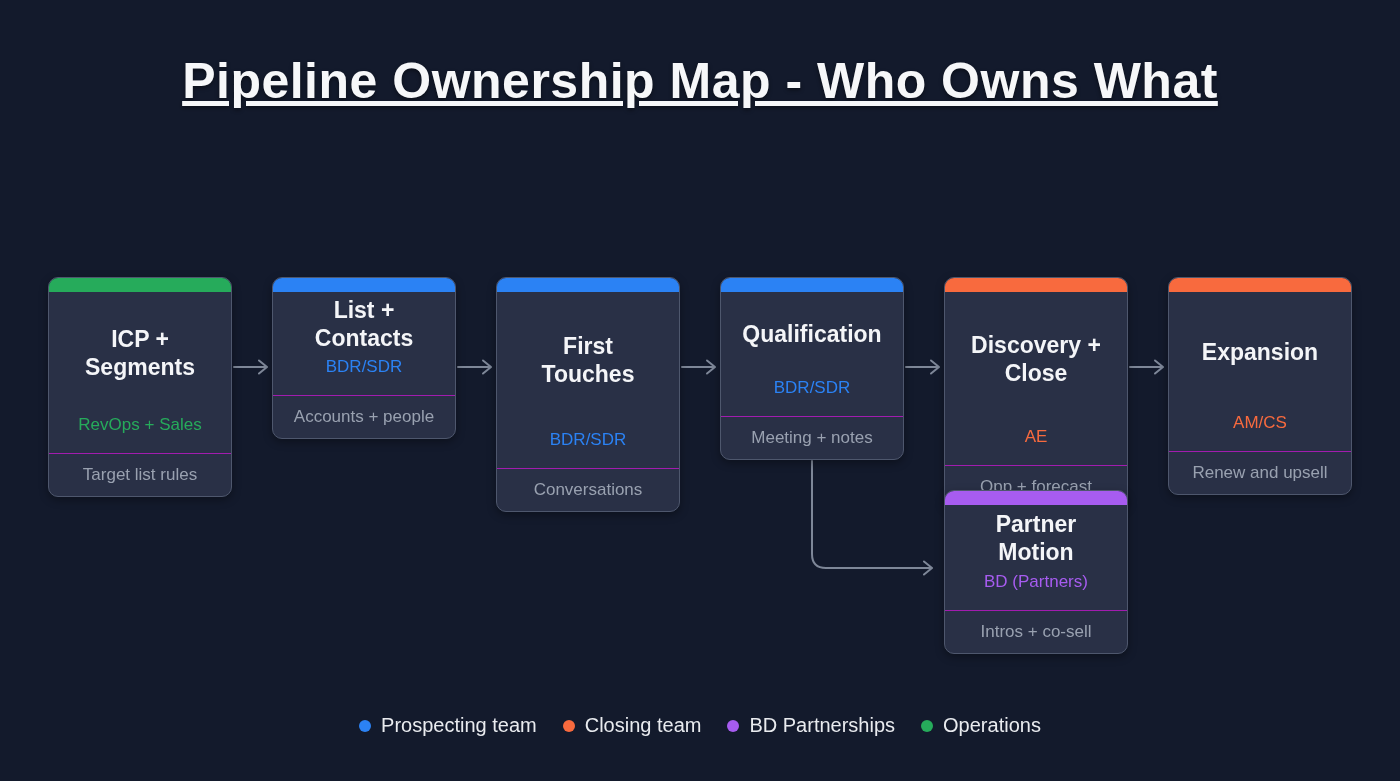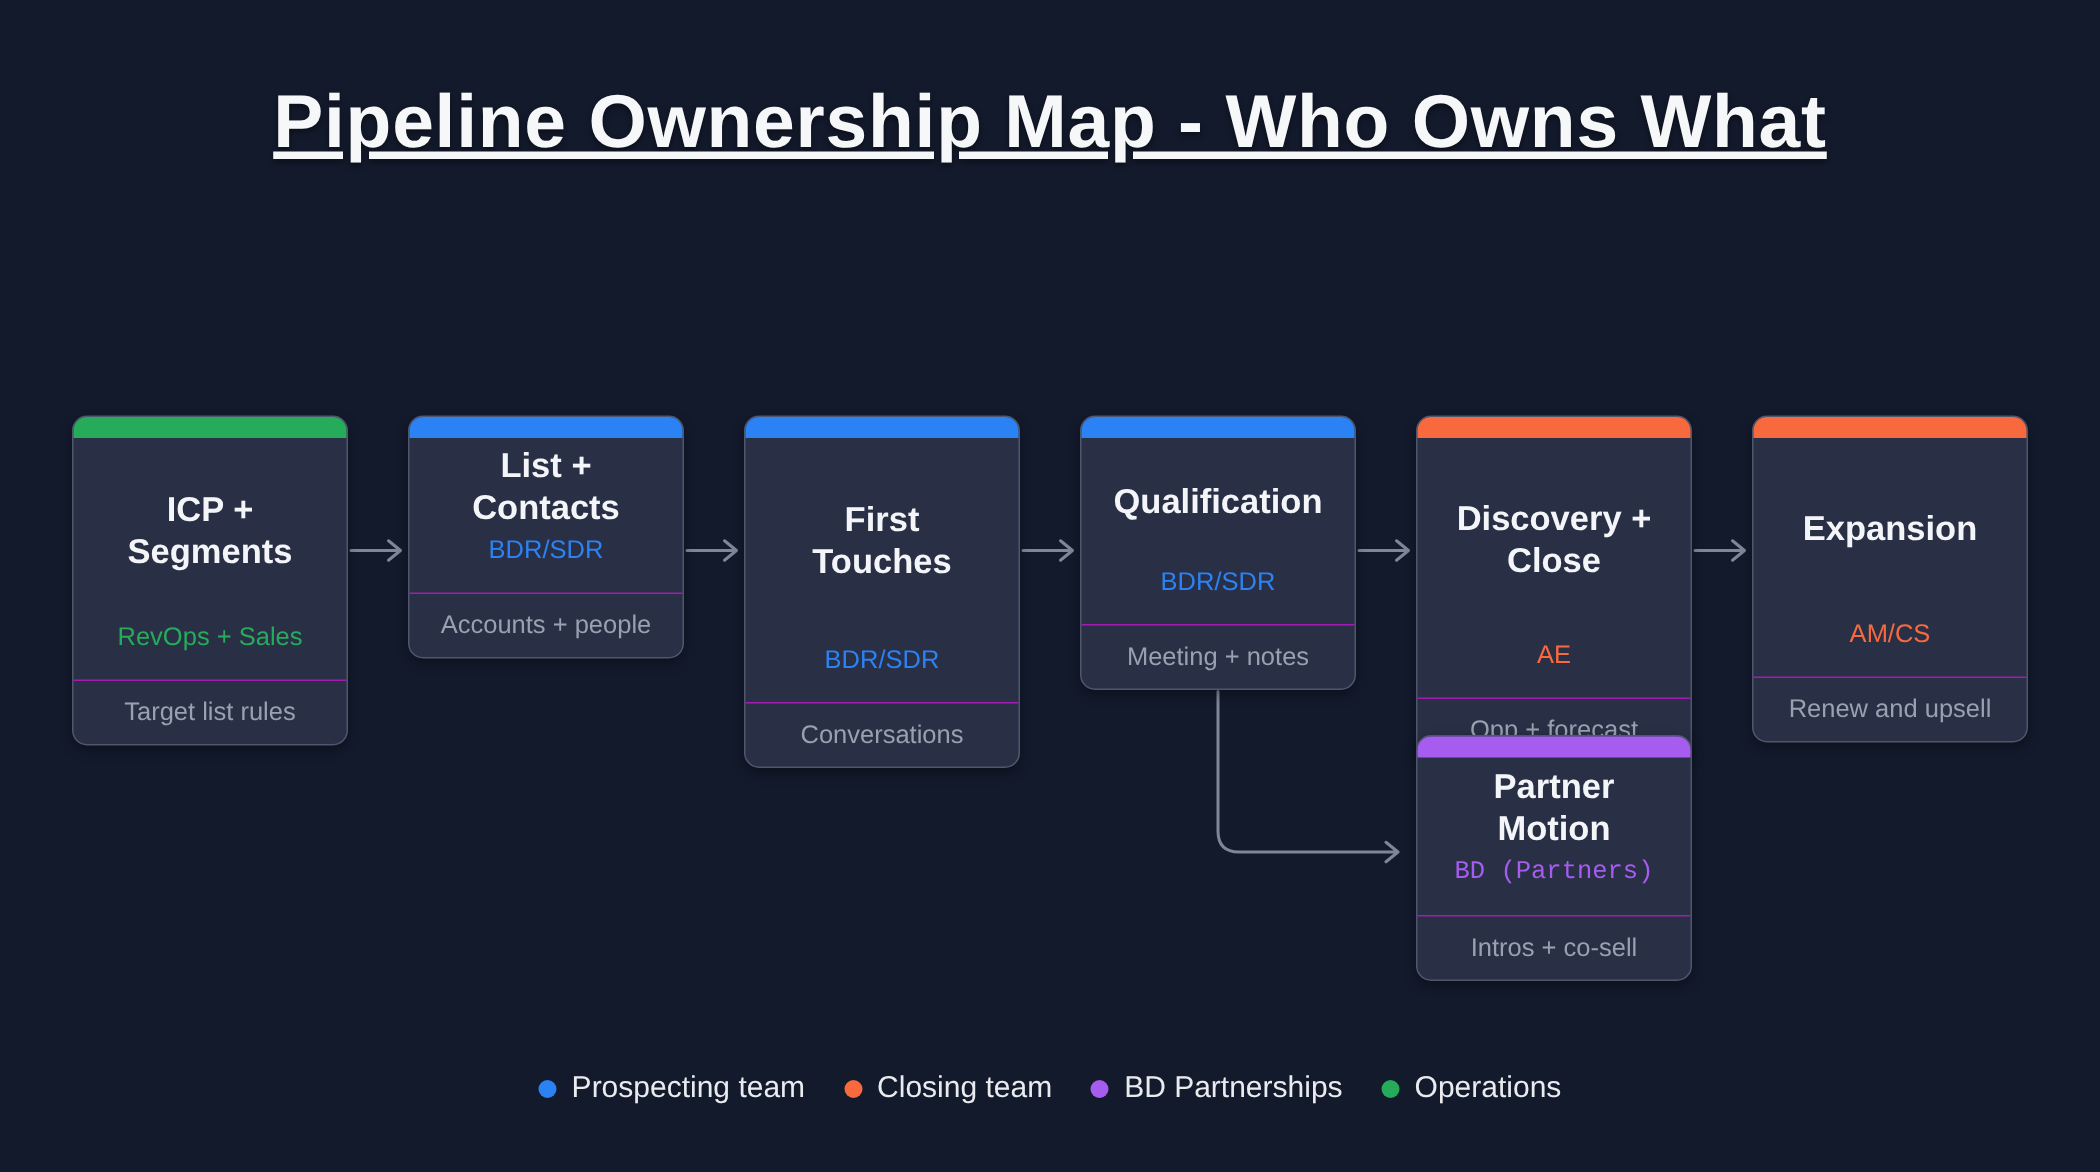--- a/index.html
+++ b/index.html
@@ -136,21 +136,21 @@
   </div>
   <div class="card-footer">Renew and upsell</div>
 </div>
 
 <div class="card" style="left:944px;top:490px;height:164px">
   <div class="card-bar" style="background: rgb(167, 92, 240);"></div>
   <div class="card-body">
     <div class="card-title">
         <span style="max-width:170px">Partner Motion</span>
       </div>
-    <div class="card-owner" style="color: rgb(167, 92, 240); font-family: Liberation Mono, monospace;">BD (Partners)</div>
+    <div class="card-owner" style="color: rgb(167, 92, 240);">BD (Partners)</div>
   </div>
   <div class="card-footer">Intros + co-sell</div>
 </div>
 
 <div class="legend">
   <div class="legend-item">
     <span class="legend-dot" style="background: rgb(43, 130, 244);"></span>
     <span class="legend-label">Prospecting team</span>
   </div>
   <div class="legend-item">

